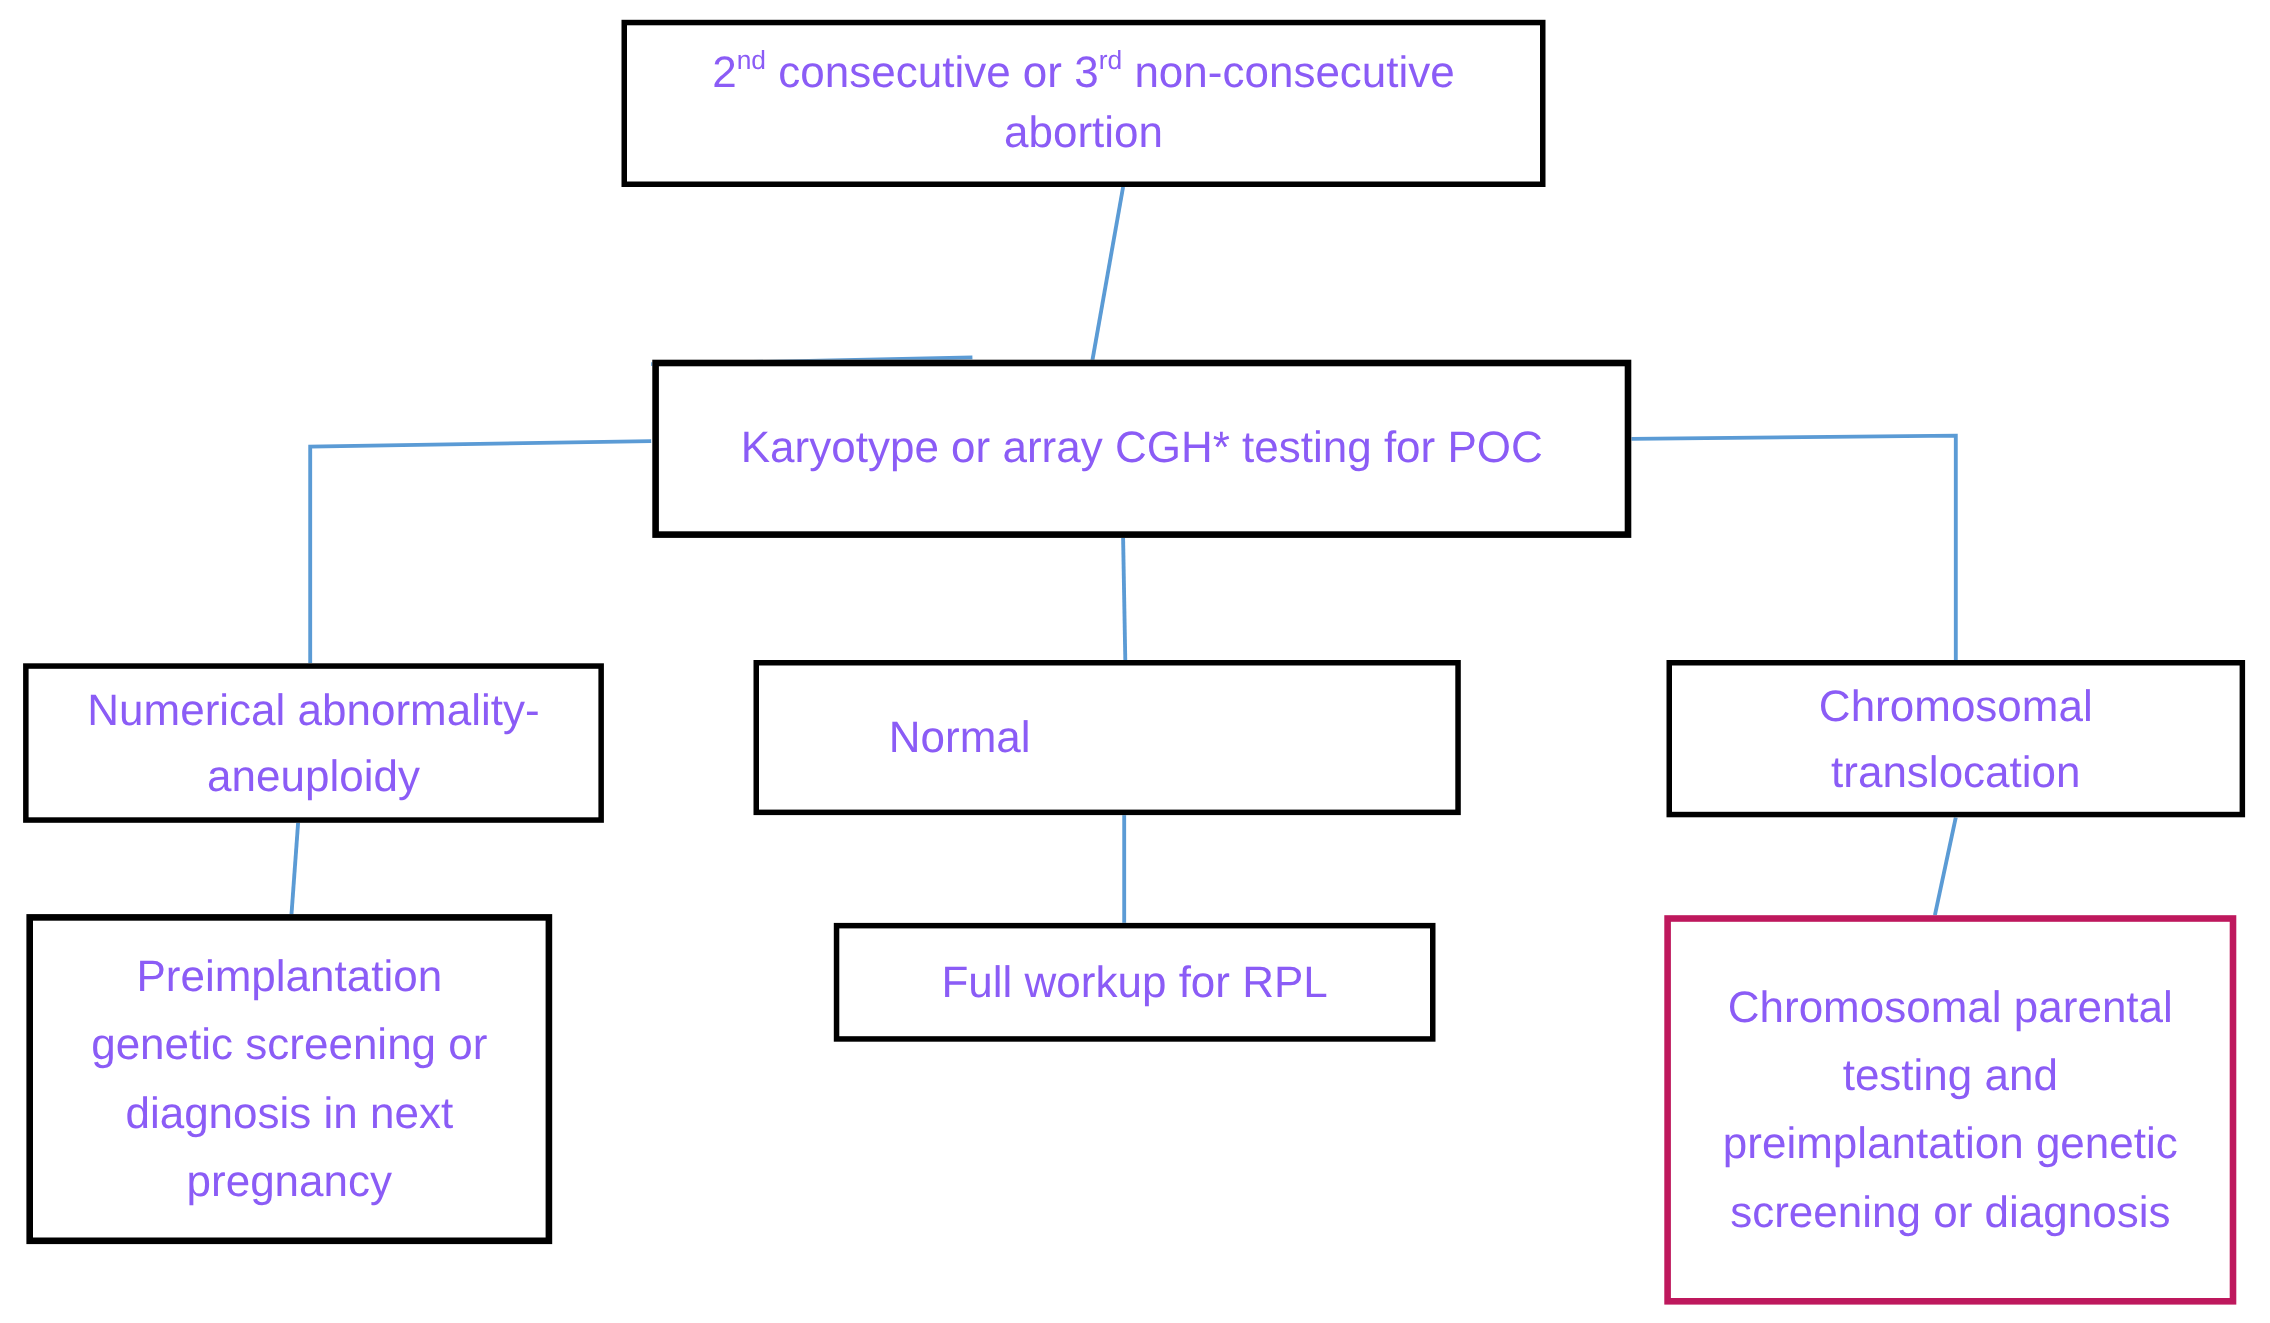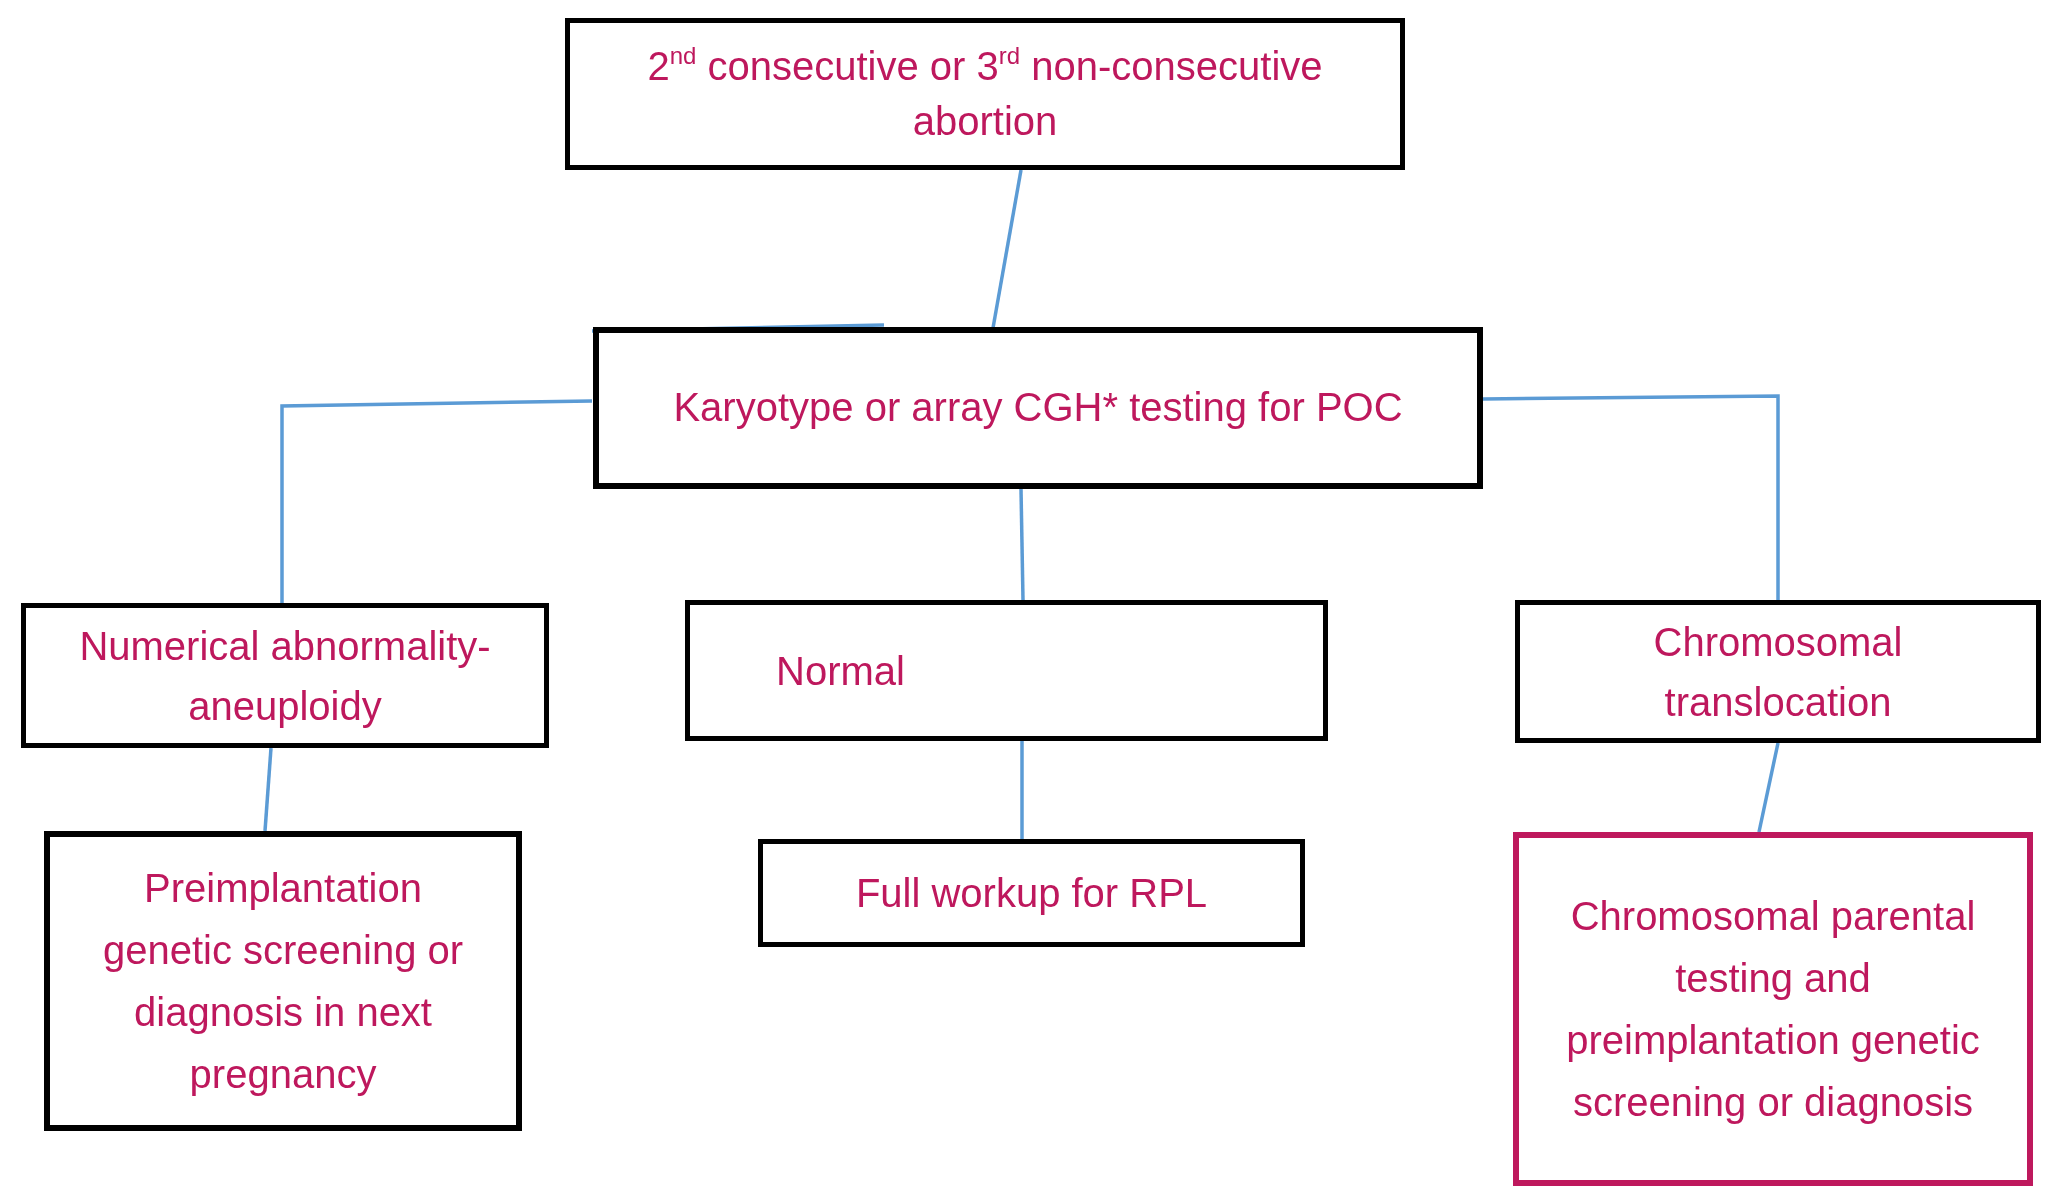--- a/index.html
+++ b/index.html
@@ -6,44 +6,44 @@
     margin: 0;
     padding: 0;
     background: #ffffff;
   }
   #canvas {
     position: relative;
     width: 2064px;
     height: 1203px;
     background: #ffffff;
     font-family: "Liberation Sans", "DejaVu Sans", sans-serif;
-    color: #be185d;
+    color: #8b5cf6;
   }
   .box {
     position: absolute;
     background: #ffffff;
     border: 5px solid #000000;
     box-sizing: border-box;
     display: flex;
     align-items: center;
     justify-content: center;
     text-align: center;
     font-size: 40px;
     line-height: 60px;
   }
   .box .label {
     white-space: pre-line;
   }
   
   #box-abortion        { left: 565px;  top: 18px;  width: 840px; height: 152px; line-height: 55px; }
   #box-karyotype       { left: 593px;  top: 327px; width: 890px; height: 162px; padding-bottom: 2px; border-width: 6px; }
   #box-numerical       { left: 21px;   top: 603px; width: 528px; height: 145px; }
-  #box-normal          { left: 685px;  top: 600px; width: 643px; height: 141px; justify-content: flex-start; padding-left: 86px; }
+  #box-normal          { left: 685px;  top: 600px; width: 643px; height: 141px; justify-content: flex-start; padding-left: 118px; }
   #box-translocation   { left: 1515px; top: 600px; width: 526px; height: 143px; }
-  #box-preimplantation { left: 44px;   top: 831px; width: 478px; height: 300px; line-height: 62px; border-width: 6px; }
+  #box-preimplantation { left: 24px;   top: 831px; width: 478px; height: 300px; line-height: 62px; border-width: 6px; }
   #box-full-workup     { left: 758px;  top: 839px; width: 547px; height: 108px; }
   #box-parental        { left: 1513px; top: 832px; width: 520px; height: 354px; line-height: 62px;
                          border: 6px solid #be185d; }
   sup {
     font-size: 24px;
     line-height: 0;
     vertical-align: 16px;
   }
   #connector-layer {
     position: absolute;

